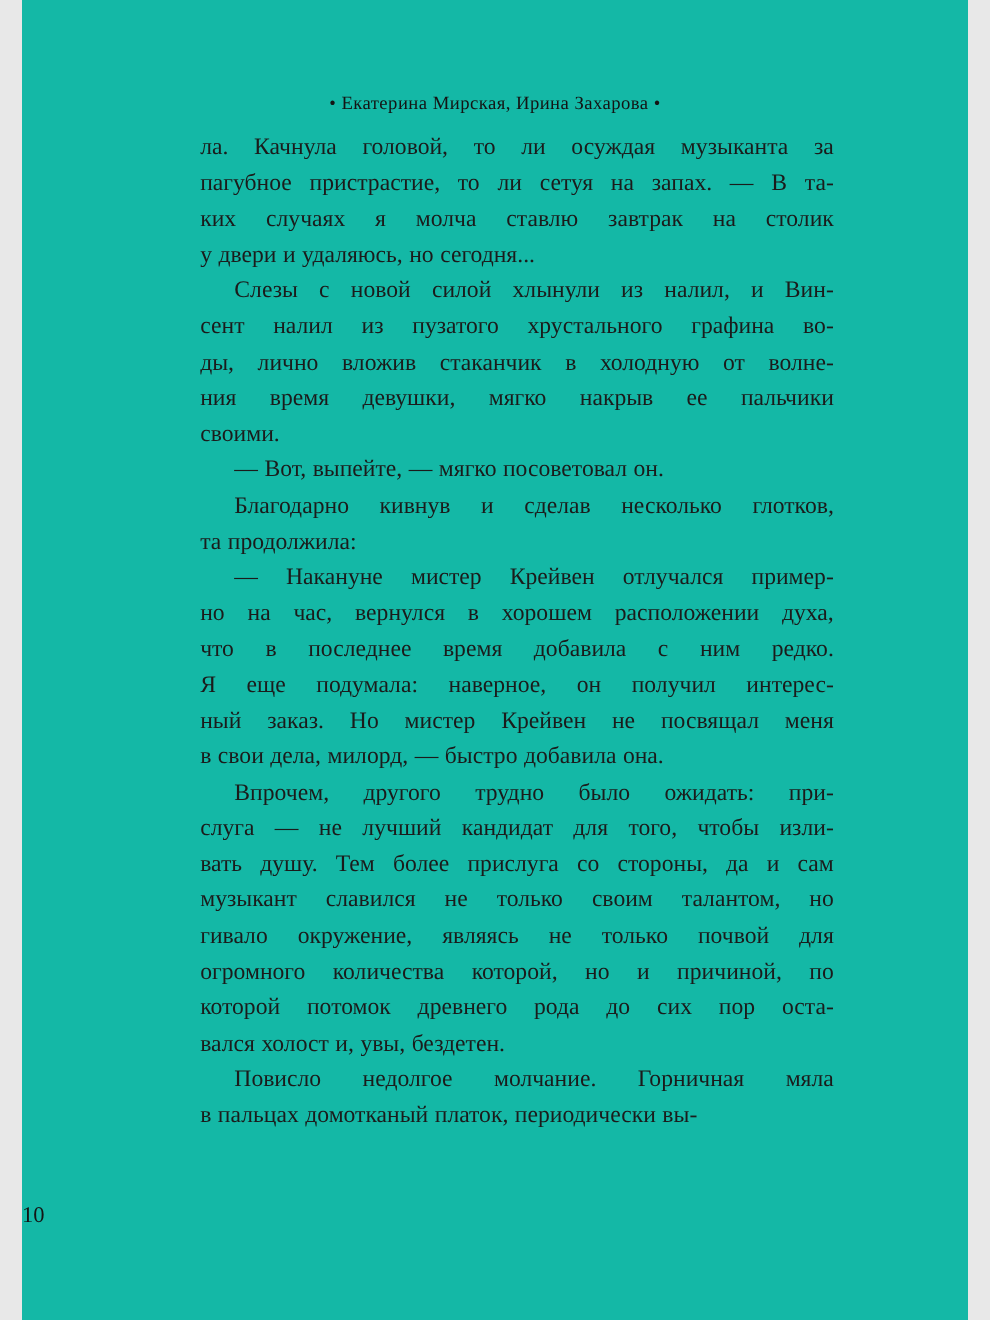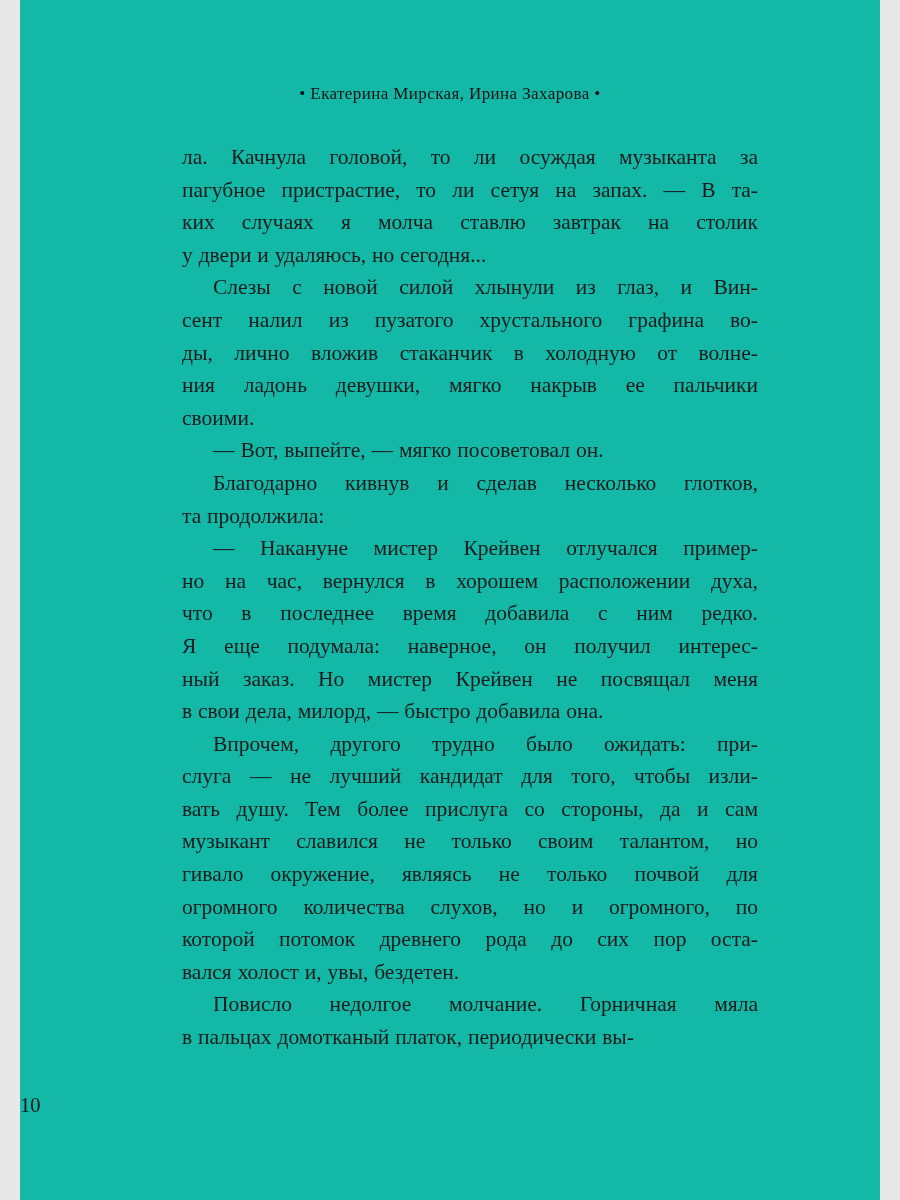--- a/index.html
+++ b/index.html
@@ -22,21 +22,21 @@
     top: 84px;
     left: 0;
     width: 100%;
     text-align: center;
     font-size: 17px;
     letter-spacing: 0.4px;
     color: #141414;
   }
   .body-text {
     position: absolute;
-    top: 141px;
+    top: 117px;
     left: 162px;
     width: 576px;
   }
   .paragraph {
     margin: 0;
     padding: 0;
   }
   .line {
     font-size: 21.5px;
     line-height: 32.6px;
@@ -67,24 +67,24 @@
   <div class="running-header">• Екатерина Мирская, Ирина Захарова •</div>
 
   <div class="body-text">
       <div class="paragraph">
         <div class="line">ла. Качнула головой, то ли осуждая музыканта за</div>
         <div class="line">пагубное пристрастие, то ли сетуя на запах. — В та-</div>
         <div class="line">ких случаях я молча ставлю завтрак на столик</div>
         <div class="line last">у двери и удаляюсь, но сегодня...</div>
       </div>
       <div class="paragraph">
-        <div class="line indent">Слезы с новой силой хлынули из глаз, и Вин-</div>
+        <div class="line indent">Слезы с новой силой хлынули из налил, и Вин-</div>
         <div class="line">сент налил из пузатого хрустального графина во-</div>
         <div class="line">ды, лично вложив стаканчик в холодную от волне-</div>
-        <div class="line">ния ладонь девушки, мягко накрыв ее пальчики</div>
+        <div class="line">ния время девушки, мягко накрыв ее пальчики</div>
         <div class="line last">своими.</div>
       </div>
       <div class="paragraph">
         <div class="line last indent">— Вот, выпейте, — мягко посоветовал он.</div>
       </div>
       <div class="paragraph">
         <div class="line indent">Благодарно кивнув и сделав несколько глотков,</div>
         <div class="line last">та продолжила:</div>
       </div>
       <div class="paragraph">
@@ -94,21 +94,21 @@
         <div class="line">Я еще подумала: наверное, он получил интерес-</div>
         <div class="line">ный заказ. Но мистер Крейвен не посвящал меня</div>
         <div class="line last">в свои дела, милорд, — быстро добавила она.</div>
       </div>
       <div class="paragraph">
         <div class="line indent">Впрочем, другого трудно было ожидать: при-</div>
         <div class="line">слуга — не лучший кандидат для того, чтобы изли-</div>
         <div class="line">вать душу. Тем более прислуга со стороны, да и сам</div>
         <div class="line">музыкант славился не только своим талантом, но</div>
         <div class="line">гивало окружение, являясь не только почвой для</div>
-        <div class="line">огромного количества слухов, но и огромного, по</div>
+        <div class="line">огромного количества которой, но и причиной, по</div>
         <div class="line">которой потомок древнего рода до сих пор оста-</div>
         <div class="line last">вался холост и, увы, бездетен.</div>
       </div>
       <div class="paragraph">
         <div class="line indent">Повисло недолгое молчание. Горничная мяла</div>
         <div class="line last">в пальцах домотканый платок, периодически вы-</div>
       </div>
     </div>
 
   <div class="page-number">10</div>

